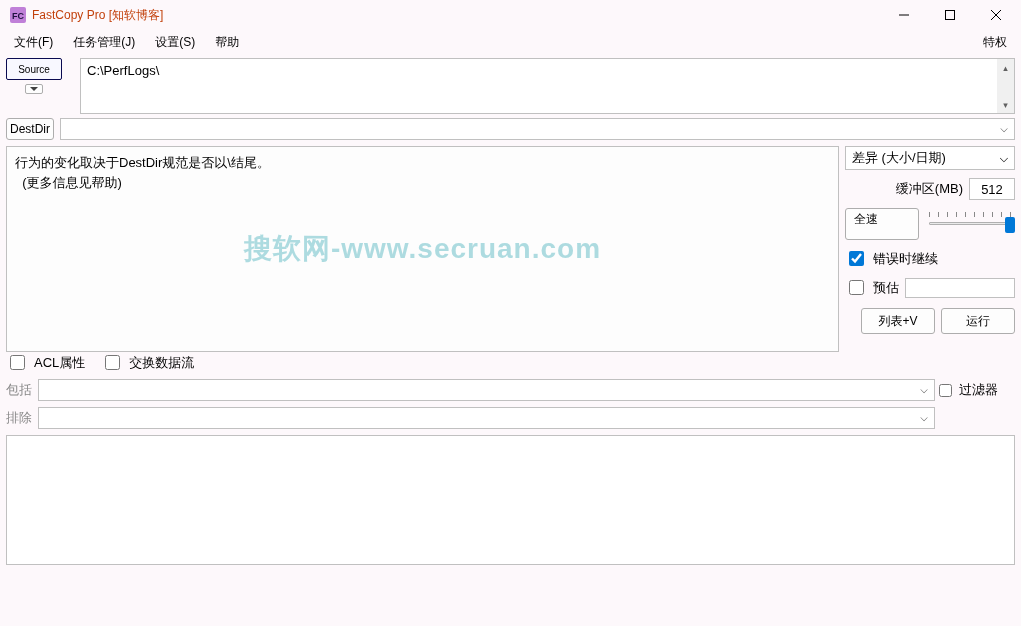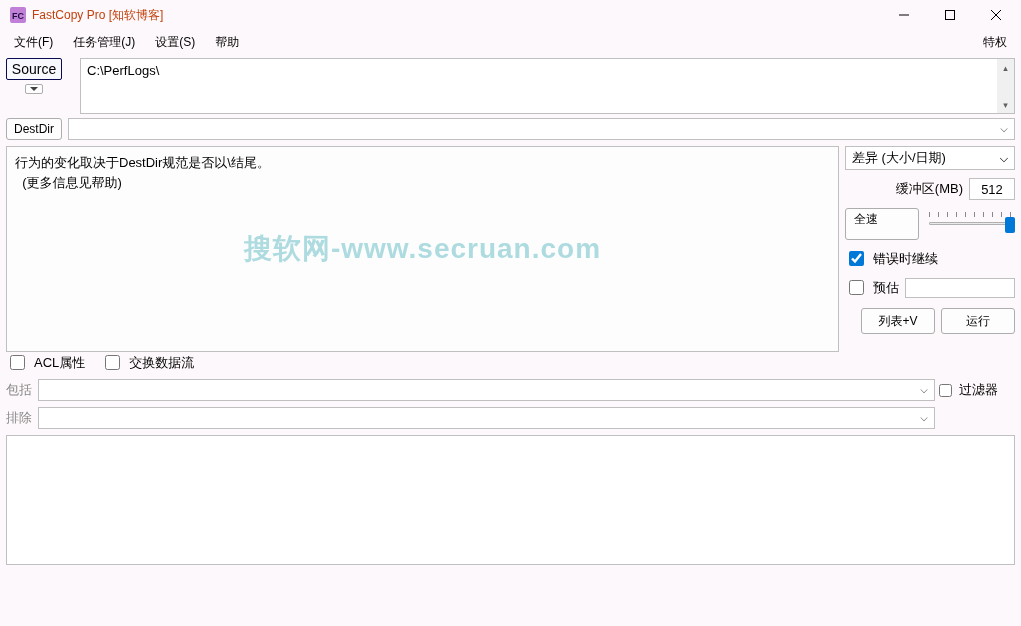--- a/index.html
+++ b/index.html
@@ -17,33 +17,33 @@
 .menubar { height: 24px; display: flex; align-items: center; padding: 0 4px; background: #fdf8fb; }
 .menubar .menu-item { padding: 2px 10px; font-size: 12px; }
 .menubar .menu-right { margin-left: auto; padding: 2px 10px; font-size: 12px; }
 
 
 .content { padding: 4px 6px 6px 6px; background: #fdf8fb; }
 
 
 .row-src { display: flex; align-items: flex-start; gap: 6px; margin-bottom: 4px; }
 .btn { background: #fdfdfd; border: 1px solid #adadad; border-radius: 3px; padding: 2px 8px; font-size: 12px; cursor: default; }
-.source-btn { width: 56px; height: 22px; display:flex; align-items:center; justify-content:center; border:1px solid #0a0a50; background:#f8f8ff; border-radius:2px; font-size:14px; }
+.source-btn { width: 56px; height: 22px; display:flex; align-items:center; justify-content:center; border:1px solid #0a0a50; background:#f8f8ff; border-radius:2px; font-size:10px; }
 
 .src-col { display:flex; flex-direction:column; align-items:center; gap:4px; }
 .src-toggle { width: 18px; height: 10px; border:1px solid #adadad; border-radius:2px; background:#fdfdfd; display:flex; align-items:center; justify-content:center; font-size:8px; }
 
 .textarea-src { flex:1; height: 56px; border:1px solid #c0c0c0; background:#fff; padding: 4px 6px; font-size:13px; resize:none; position:relative; }
 .textarea-src::-webkit-scrollbar { width: 16px; }
 .textarea-src-wrap { flex:1; position:relative;padding-left:12px; }
 .textarea-src-wrap .sb { position:absolute; right:1px; top:1px; bottom:1px; width:17px; background:#f0f0f0; display:flex; flex-direction:column; justify-content:space-between; }
 .sb .arrow { height:17px; display:flex; align-items:center; justify-content:center; font-size:9px; color:#606060; }
 
 .row-dest { display:flex; align-items:center; gap:6px; margin-bottom: 6px; }
-.dest-btn { width:56px; height:22px; display:flex; align-items:center; justify-content:center; }
+.dest-btn { width:48px; height:22px; display:flex; align-items:center; justify-content:center; }
 .combo-dest { flex:1; height:22px; border:1px solid #c0c0c0; background:#fff; position:relative; }
 .combo-dest .chev { position:absolute; right:2px; top:1px; bottom:1px; width:16px; display:flex; align-items:center; justify-content:center; font-size:10px; color:#555; }
 
 
 .mid { display:flex; gap:6px; margin-bottom: 0; }
 .info-box { flex:1; border:1px solid #c0c0c0; background:#fdfdfd; padding:6px 8px; font-size:13px; line-height:1.5; position:relative; height: 206px; }
 .watermark { position:absolute; left:50%; top:50%; transform:translate(-50%,-50%); font-size:28px; font-weight:bold; color:#6dc0c9; opacity:0.55; white-space:nowrap; letter-spacing:1px; pointer-events:none; }
 
 .side { width: 170px; display:flex; flex-direction:column; gap: 8px; }
 .mode-sel { border:1px solid #c0c0c0; background:#fff; height:24px; display:flex; align-items:center; justify-content:space-between; padding: 0 6px; font-size:13px; }

